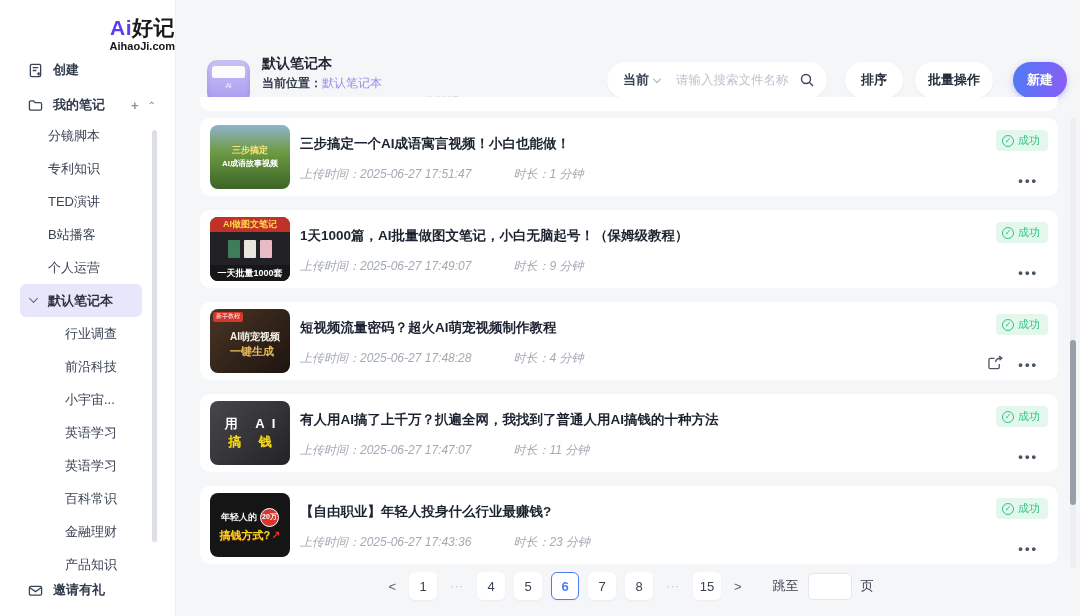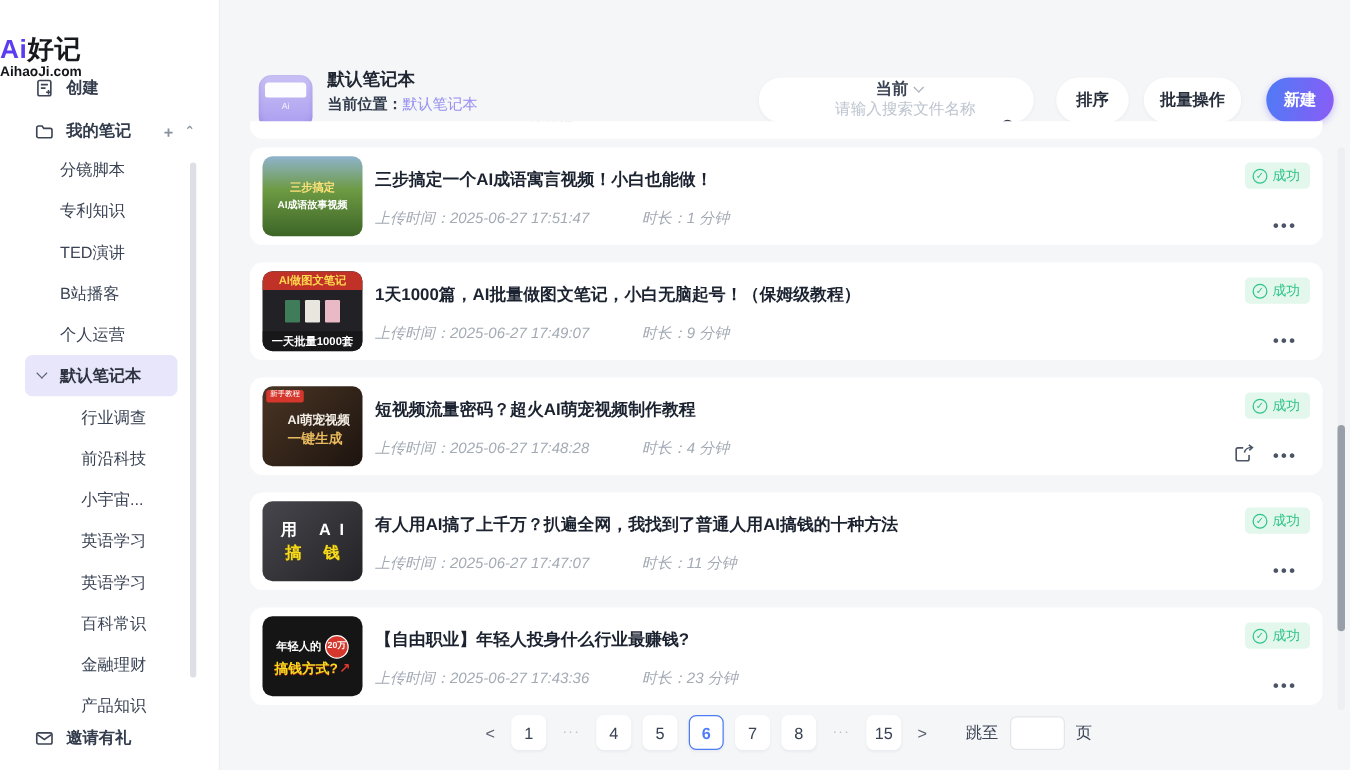--- a/index.html
+++ b/index.html
@@ -1,21 +1,21 @@
 <!DOCTYPE html>
 <html><head>
 <meta charset="utf-8">
 <style>
   * { margin:0; padding:0; box-sizing:border-box; }
   html,body { width:1080px; height:616px; overflow:hidden; }
   body { font-family:"Liberation Sans","DejaVu Sans",sans-serif; background:#f5f6f8; position:relative; color:#2f3746; }
 
   
   .sidebar { position:absolute; left:0; top:0; width:176px; height:616px; background:#fff; border-right:1px solid #edeff2; z-index:5; }
-  .logo { text-align:left; padding-top:28px; line-height:1.15; }
+  .logo { text-align:right; padding-top:16px; line-height:1.15; }
   .logo-main { font-size:21px; font-weight:bold; color:#17191c; letter-spacing:.5px; }
   .logo-ai { color:#5b3cf0; }
   .logo-domain { font-size:11px; font-weight:bold; color:#14161a; }
   .side-item { position:absolute; left:0; width:176px; height:26px; display:flex; align-items:center; gap:10px; padding-left:28px; font-size:13px; font-weight:600; color:#333c4c; cursor:pointer;text-align:center; }
   .side-item svg { flex:0 0 auto; }
   .mini-actions { margin-left:auto; padding-right:20px; display:flex; gap:9px; color:#8a92a0; font-size:13px; }
   .folder-list { position:absolute; left:0; top:119px; width:176px; }
   .folder-item { height:33px; margin:0 34px 0 20px; border-radius:6px; display:flex; align-items:center; padding-left:28px; font-size:13px; color:#3a4354; position:relative; cursor:pointer; }
   .folder-item.active { background:#e7e6fb; color:#2e3340; font-weight:600; }
   .chev-down { position:absolute; left:10px; top:13px; width:7px; height:7px; border-left:1.5px solid #5a6272; border-bottom:1.5px solid #5a6272; transform:rotate(-45deg) scale(.9); margin-top:-2px; }
@@ -27,21 +27,21 @@
   
   .hdr-folder { position:absolute; left:207px; top:60px; width:43px; height:43px; border-radius:10px; background:linear-gradient(180deg,#c9c1f4,#a99cf0); box-shadow:inset 0 -2px 4px rgba(90,70,180,.25); }
   .hdr-folder .flap { position:absolute; left:5px; top:6px; width:33px; height:12px; background:#fdfdff; border-radius:3px 3px 2px 2px; }
   .hdr-folder .fname { position:absolute; left:0; right:0; top:22px; text-align:center; font-size:7px; color:rgba(255,255,255,.85); }
   .hdr-text { position:absolute; left:262px; top:56px; line-height:1; }
   .hdr-title { font-size:14px; font-weight:bold; color:#20273300; color:#202733; }
   .hdr-loc { margin-top:7px; font-size:12px; color:#333c4c; font-weight:600; }
   .hdr-loc .loc-link { color:#968ef0; font-weight:400; cursor:pointer; }
   .hdr-meta { margin-top:7px; font-size:12px; color:#9aa2ae; display:flex; gap:30px; }
 
-  .search-pill { position:absolute; left:607px; top:62px; width:220px; height:36px; background:#fff; border-radius:18px; display:flex; align-items:center; padding:0 12px 0 16px; box-shadow:0 1px 3px rgba(30,40,70,.05);flex-direction:column; }
+  .search-pill { position:absolute; left:607px; top:62px; width:220px; height:36px; background:#fff; border-radius:18px; display:flex; align-items:center; padding:0 12px 0 16px; box-shadow:0 1px 3px rgba(30,40,70,.05); }
   .scope { font-size:13px; color:#3a4353; font-weight:600; display:flex; align-items:center; gap:5px; cursor:pointer; }
   .scope-chev { width:6px; height:6px; border-left:1.2px solid #aab1bc; border-bottom:1.2px solid #aab1bc; transform:rotate(-45deg); margin-top:-3px; }
   .search-pill input { border:0; outline:none; background:transparent; font-size:12.5px; color:#3a4353; width:118px; margin-left:16px; font-family:inherit; }
   .search-pill input::placeholder { color:#bdc4cf; }
   .mag { margin-left:auto; cursor:pointer; display:flex; }
   .btn-pill { position:absolute; top:62px; height:36px; background:#fff; border:0; border-radius:18px; font-size:13px; font-weight:600; color:#272f3d; box-shadow:0 1px 3px rgba(30,40,70,.05); cursor:pointer; font-family:inherit; }
   .btn-sort { left:845px; width:58px; }
   .btn-batch { left:915px; width:78px; }
   .btn-new { left:1013px; width:54px; background:linear-gradient(100deg,#4e7bf5 0%,#8a5cf6 100%); color:#fff; box-shadow:0 2px 6px rgba(110,90,240,.35); }
 

